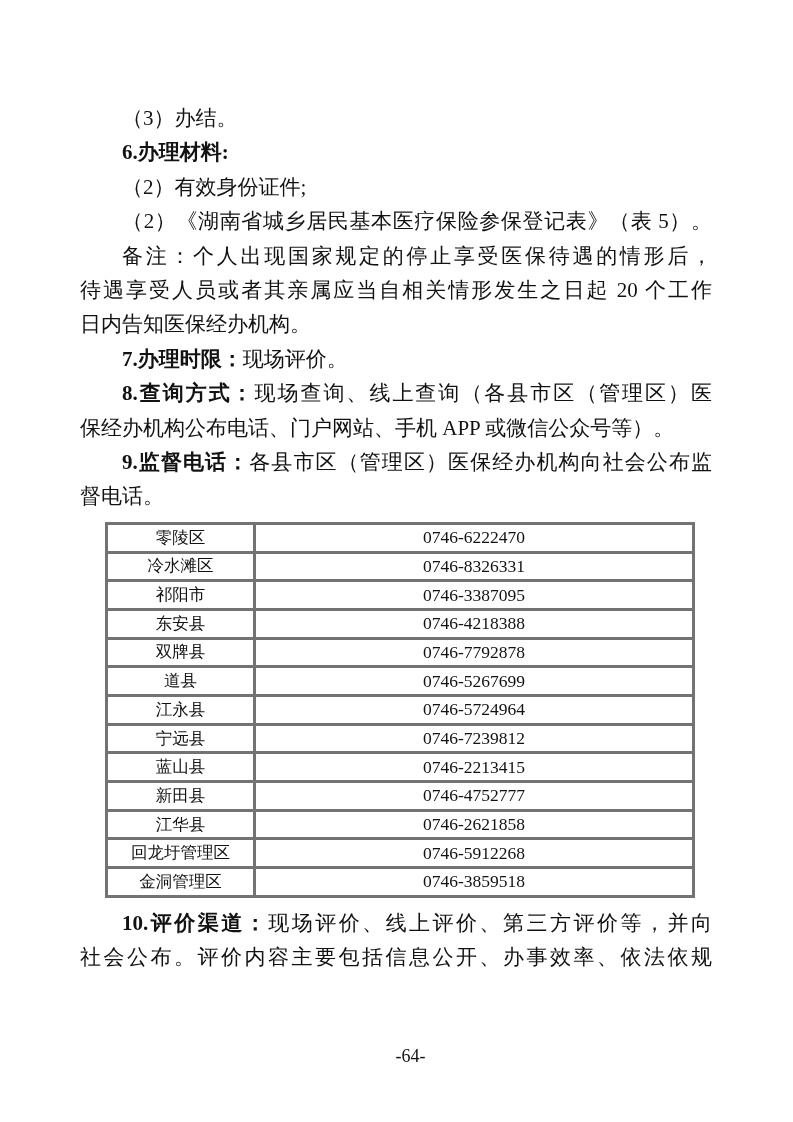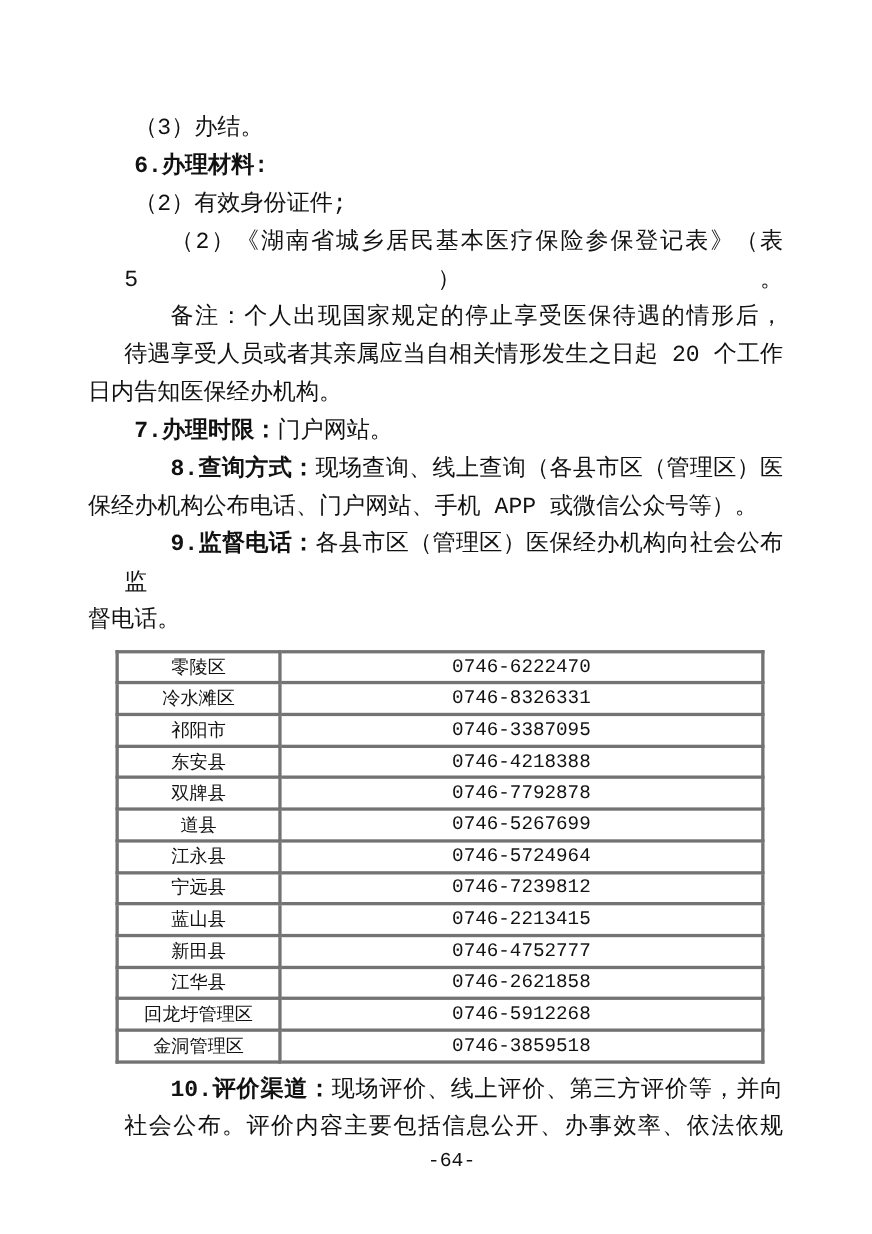--- a/index.html
+++ b/index.html
@@ -2,35 +2,35 @@
 <html><head>
 <meta charset="utf-8">
 <style>
   html, body { margin: 0; padding: 0; background: #ffffff; }
   .page {
     position: relative;
     width: 793px;
     height: 1122px;
     background: #ffffff;
     overflow: hidden;
-    font-family: Liberation Mono, monospace;
+    font-family: Liberation Serif, serif;
     color: #121212;
   }
   .content {
     position: absolute;
     left: 80px;
     top: 101px;
     width: 632px;
   }
   .tline {
     font-size: 21px;
     line-height: 34.4px;
     text-align: justify;
   }
-  .tline.stretch { text-align-last: justify; margin-left: 33px; }
+  .tline.stretch { text-align-last: justify; }
   .indent { text-indent: 2em; }
   .b { font-weight: bold; }
   table.phones {
     border-collapse: collapse;
     table-layout: fixed;
     width: 587px;
     margin: 8px 0 0 25px;
   }
   col.c1 { width: 148px; }
   col.c2 { width: 439px; }
@@ -65,21 +65,21 @@
     <div class="tline indent"><span class="b">6.办理材料:</span><span></span></div>
 
     <div class="tline indent"><span class="b"></span><span>（2）有效身份证件;</span></div>
 
     <div class="tline indent stretch"><span class="b"></span><span>（2）《湖南省城乡居民基本医疗保险参保登记表》（表 5）。</span></div>
 
     <div class="tline indent stretch"><span class="b"></span><span>备注：个人出现国家规定的停止享受医保待遇的情形后，</span></div>
     <div class="tline stretch"><span class="b"></span><span>待遇享受人员或者其亲属应当自相关情形发生之日起 20 个工作</span></div>
     <div class="tline"><span class="b"></span><span>日内告知医保经办机构。</span></div>
 
-    <div class="tline indent"><span class="b">7.办理时限：</span><span>门户网站。</span></div>
+    <div class="tline indent"><span class="b">7.办理时限：</span><span>现场评价。</span></div>
 
     <div class="tline indent stretch"><span class="b">8.查询方式：</span><span>现场查询、线上查询（各县市区（管理区）医</span></div>
     <div class="tline"><span class="b"></span><span>保经办机构公布电话、门户网站、手机 APP 或微信公众号等）。</span></div>
 
     <div class="tline indent stretch"><span class="b">9.监督电话：</span><span>各县市区（管理区）医保经办机构向社会公布监</span></div>
     <div class="tline"><span class="b"></span><span>督电话。</span></div>
 
     <table class="phones">
       <colgroup>
           <col class="c1">

